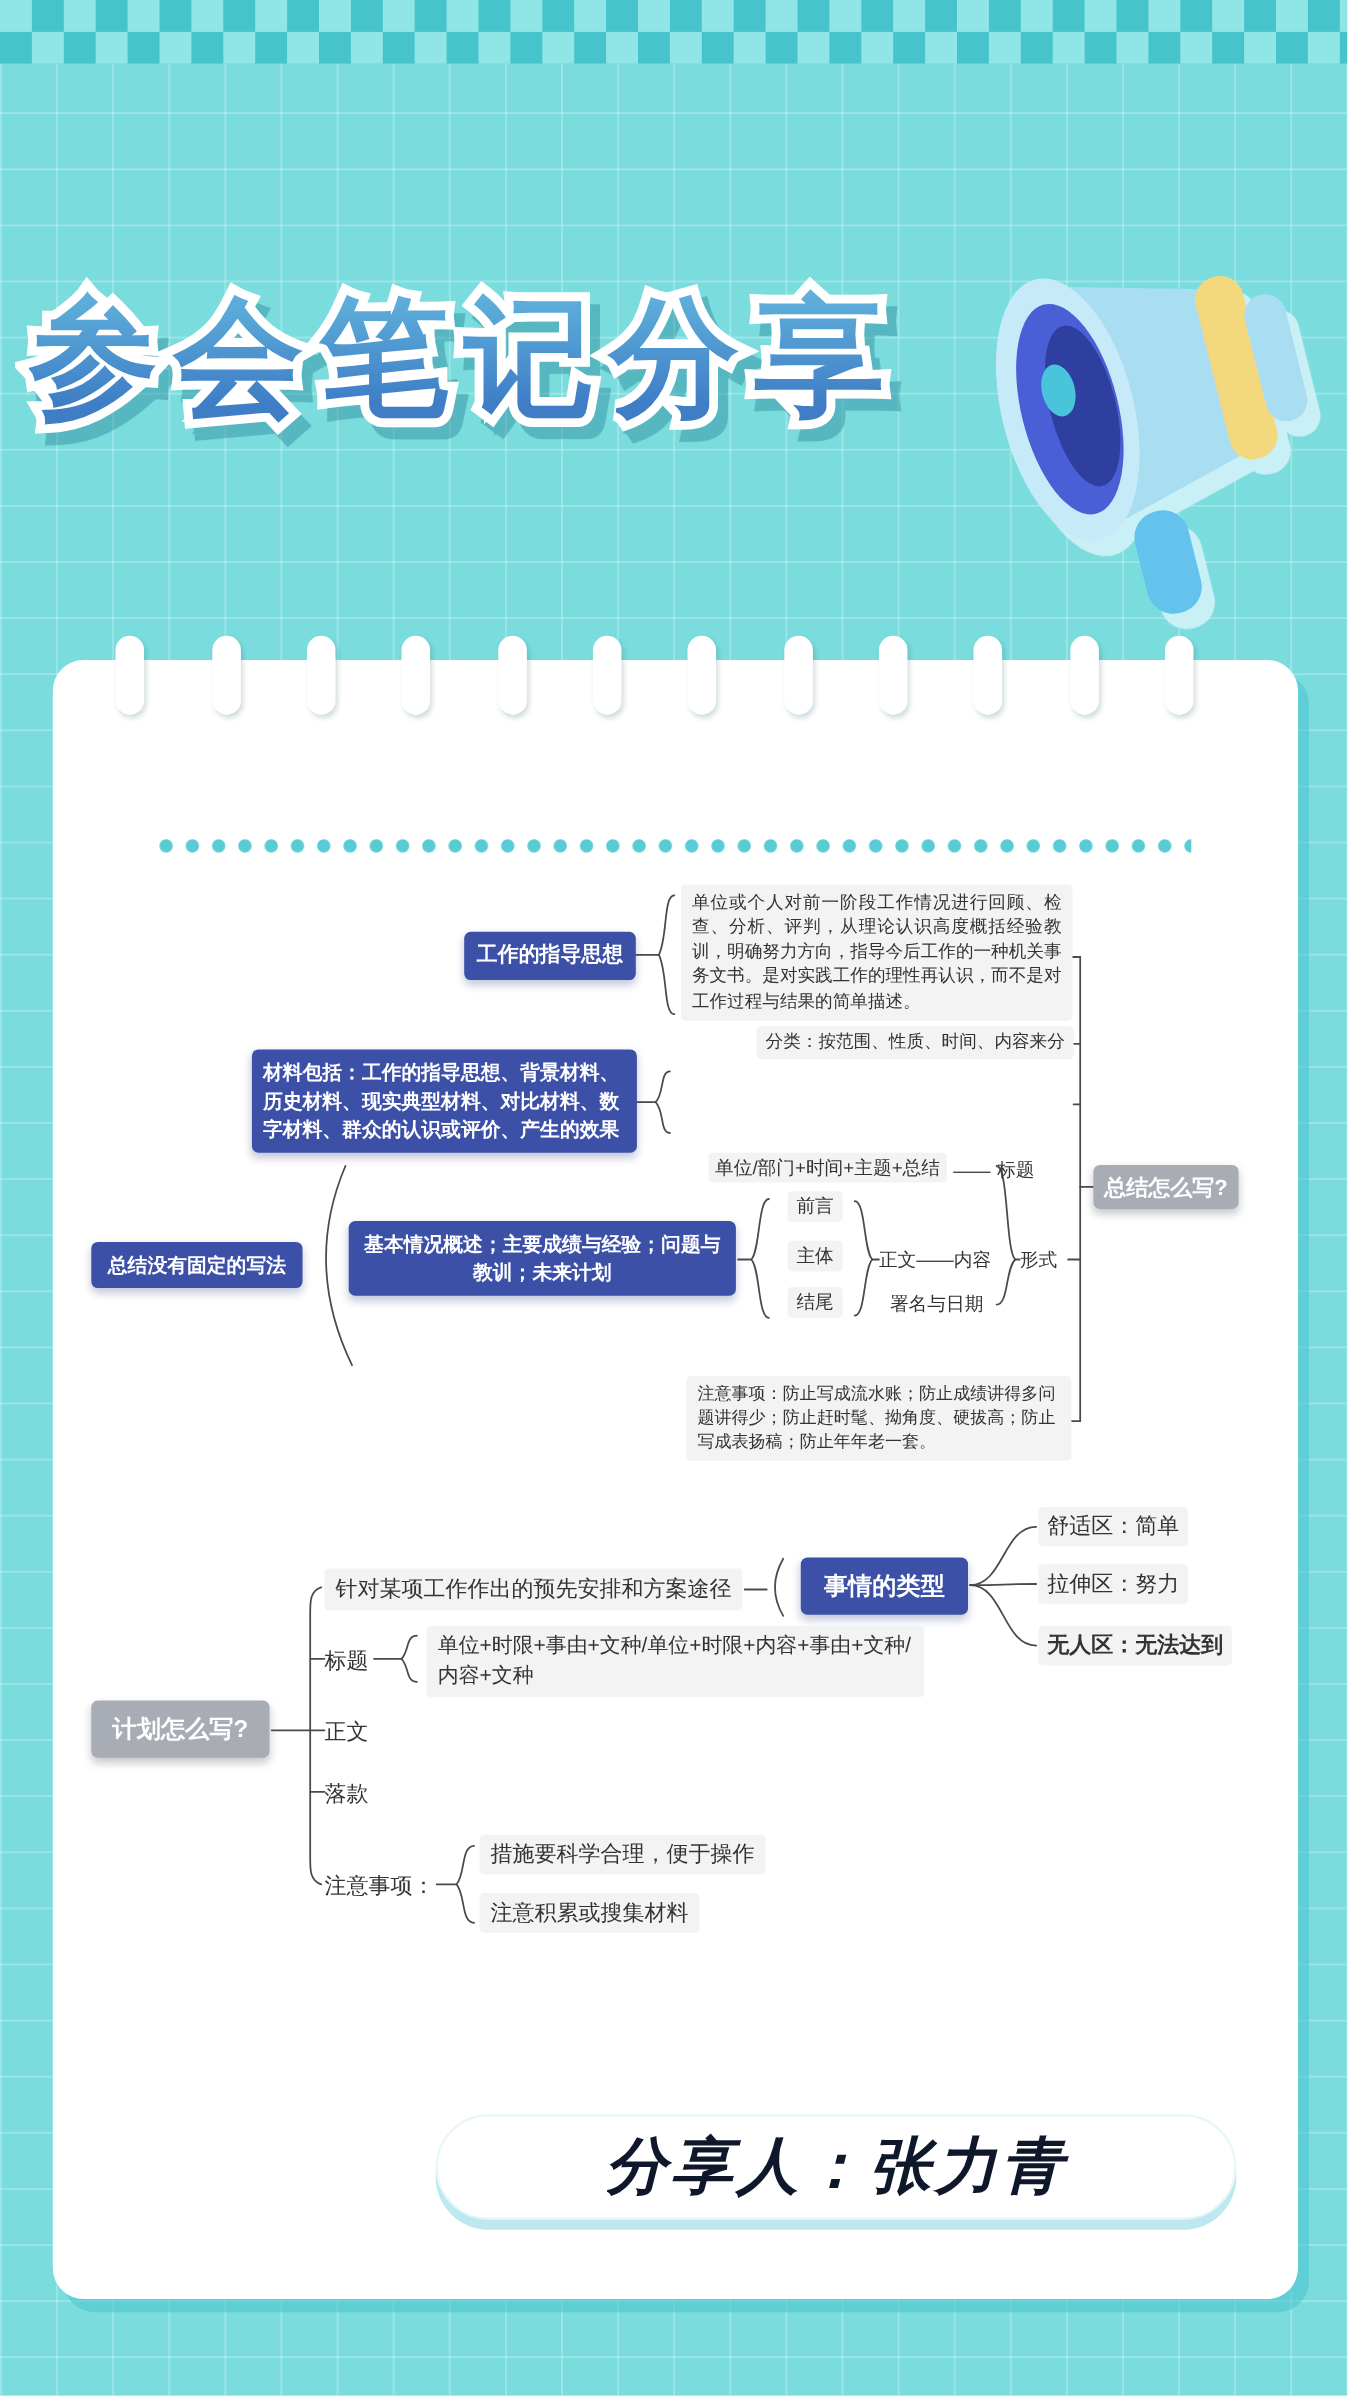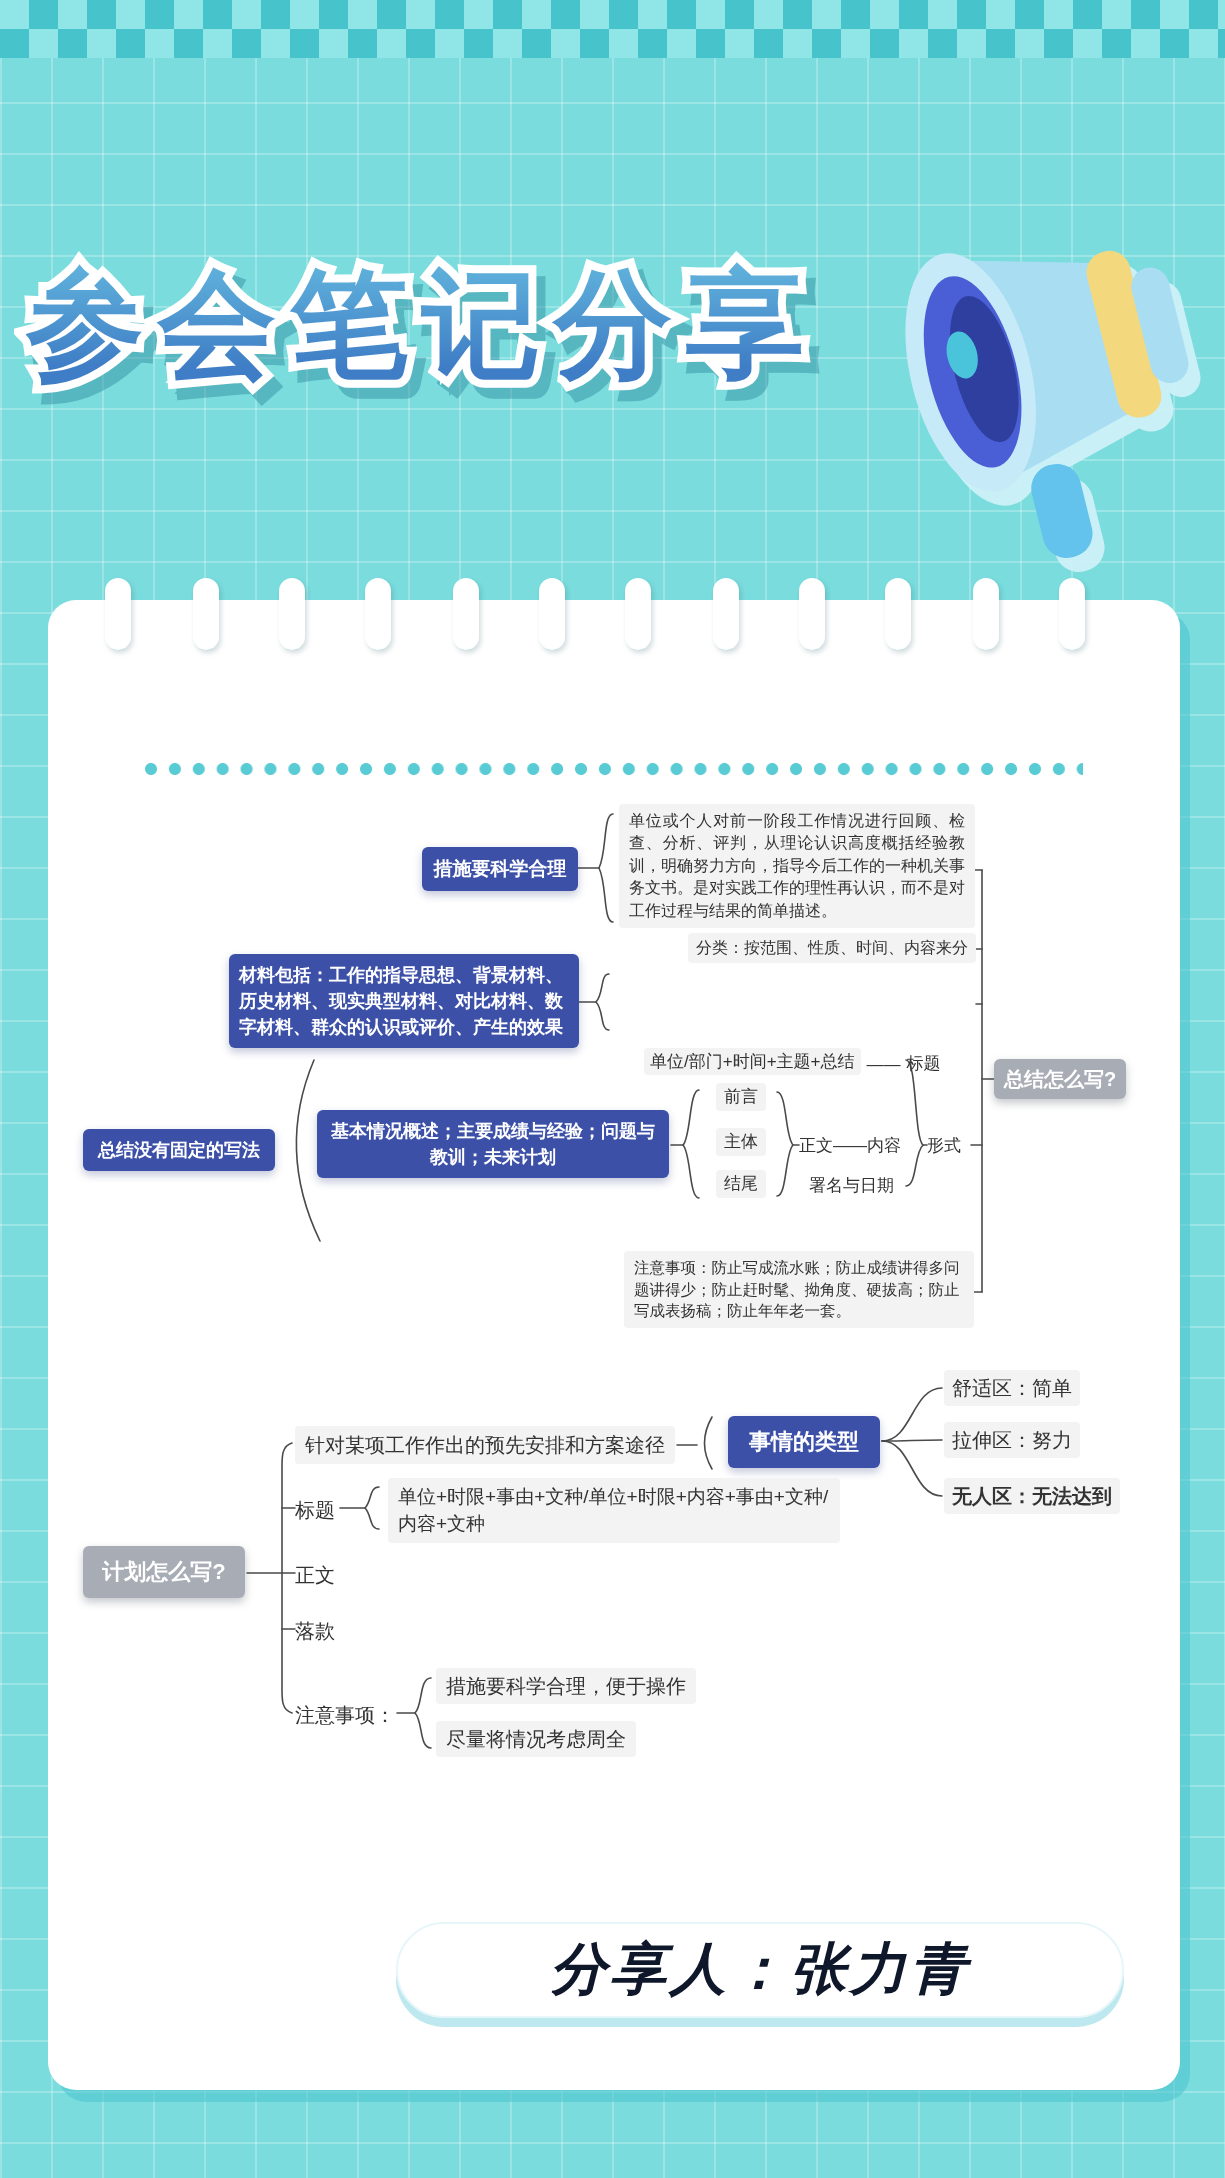--- a/index.html
+++ b/index.html
@@ -137,21 +137,21 @@
         <path d="M834,841 C864,841 864,788 894,788"></path>
         <path d="M834,841 C864,841 864,840 894,840"></path>
         <path d="M834,841 C864,841 864,896 894,896"></path>
         <path d="M292,908 H317"></path>
         <path d="M331,887 C321,887 324,901 317,908 C324,915 321,929 331,929"></path>
         <path d="M349,1113 H367"></path>
         <path d="M383,1078 C371,1078 375,1105 367,1113 C375,1121 371,1148 383,1148"></path>
       </g>
     </svg>
 
-    <div class="node bluebox" style="left:374px;top:247px;width:156px;">措施要科学合理</div>
+    <div class="node bluebox" style="left:374px;top:247px;width:156px;">工作的指导思想</div>
 
     <div class="node chip" style="left:571px;top:204px;width:356px;font-size:16px;text-align:justify;">单位或个人对前一阶段工作情况进行回顾、检查、分析、评判，从理论认识高度概括经验教训，明确努力方向，指导今后工作的一种机关事务文书。是对实践工作的理性再认识，而不是对工作过程与结果的简单描述。</div>
 
     <div class="node chip" style="left:640px;top:333px;font-size:16px;padding:4px 8px;white-space:nowrap;">分类：按范围、性质、时间、内容来分</div>
 
 
     <div class="node bluebox" style="left:181px;top:354px;width:350px;text-align:left;font-size:18px;">材料包括：工作的指导思想、背景材料、历史材料、现实典型材料、对比材料、数字材料、群众的认识或评价、产生的效果</div>
 
     <div class="node row" style="left:556px;top:448px;">
       <span class="mini-chip">单位/部门+时间+主题+总结</span>
@@ -195,20 +195,20 @@
 
     <div class="node chip" style="left:340px;top:878px;width:452px;font-size:19px;">单位+时限+事由+文种/单位+时限+内容+事由+文种/内容+文种</div>
 
     <div class="node plain f20" style="left:247px;top:961px;">正文</div>
 
     <div class="node plain f20" style="left:247px;top:1017px;">落款</div>
 
     <div class="node plain f20" style="left:247px;top:1101px;">注意事项：</div>
 
     <div class="node chip f20" style="left:388px;top:1068px;white-space:nowrap;padding:4px 10px;">措施要科学合理，便于操作</div>
-    <div class="node chip f20" style="left:388px;top:1121px;white-space:nowrap;padding:4px 10px;">尽量将情况考虑周全</div>
+    <div class="node chip f20" style="left:388px;top:1121px;white-space:nowrap;padding:4px 10px;">注意积累或搜集材料</div>
 
     <div class="sharer-pill">
       <span>分享人：张力青</span>
     </div>
 
   </div>
 </div>
 
 </body></html>

